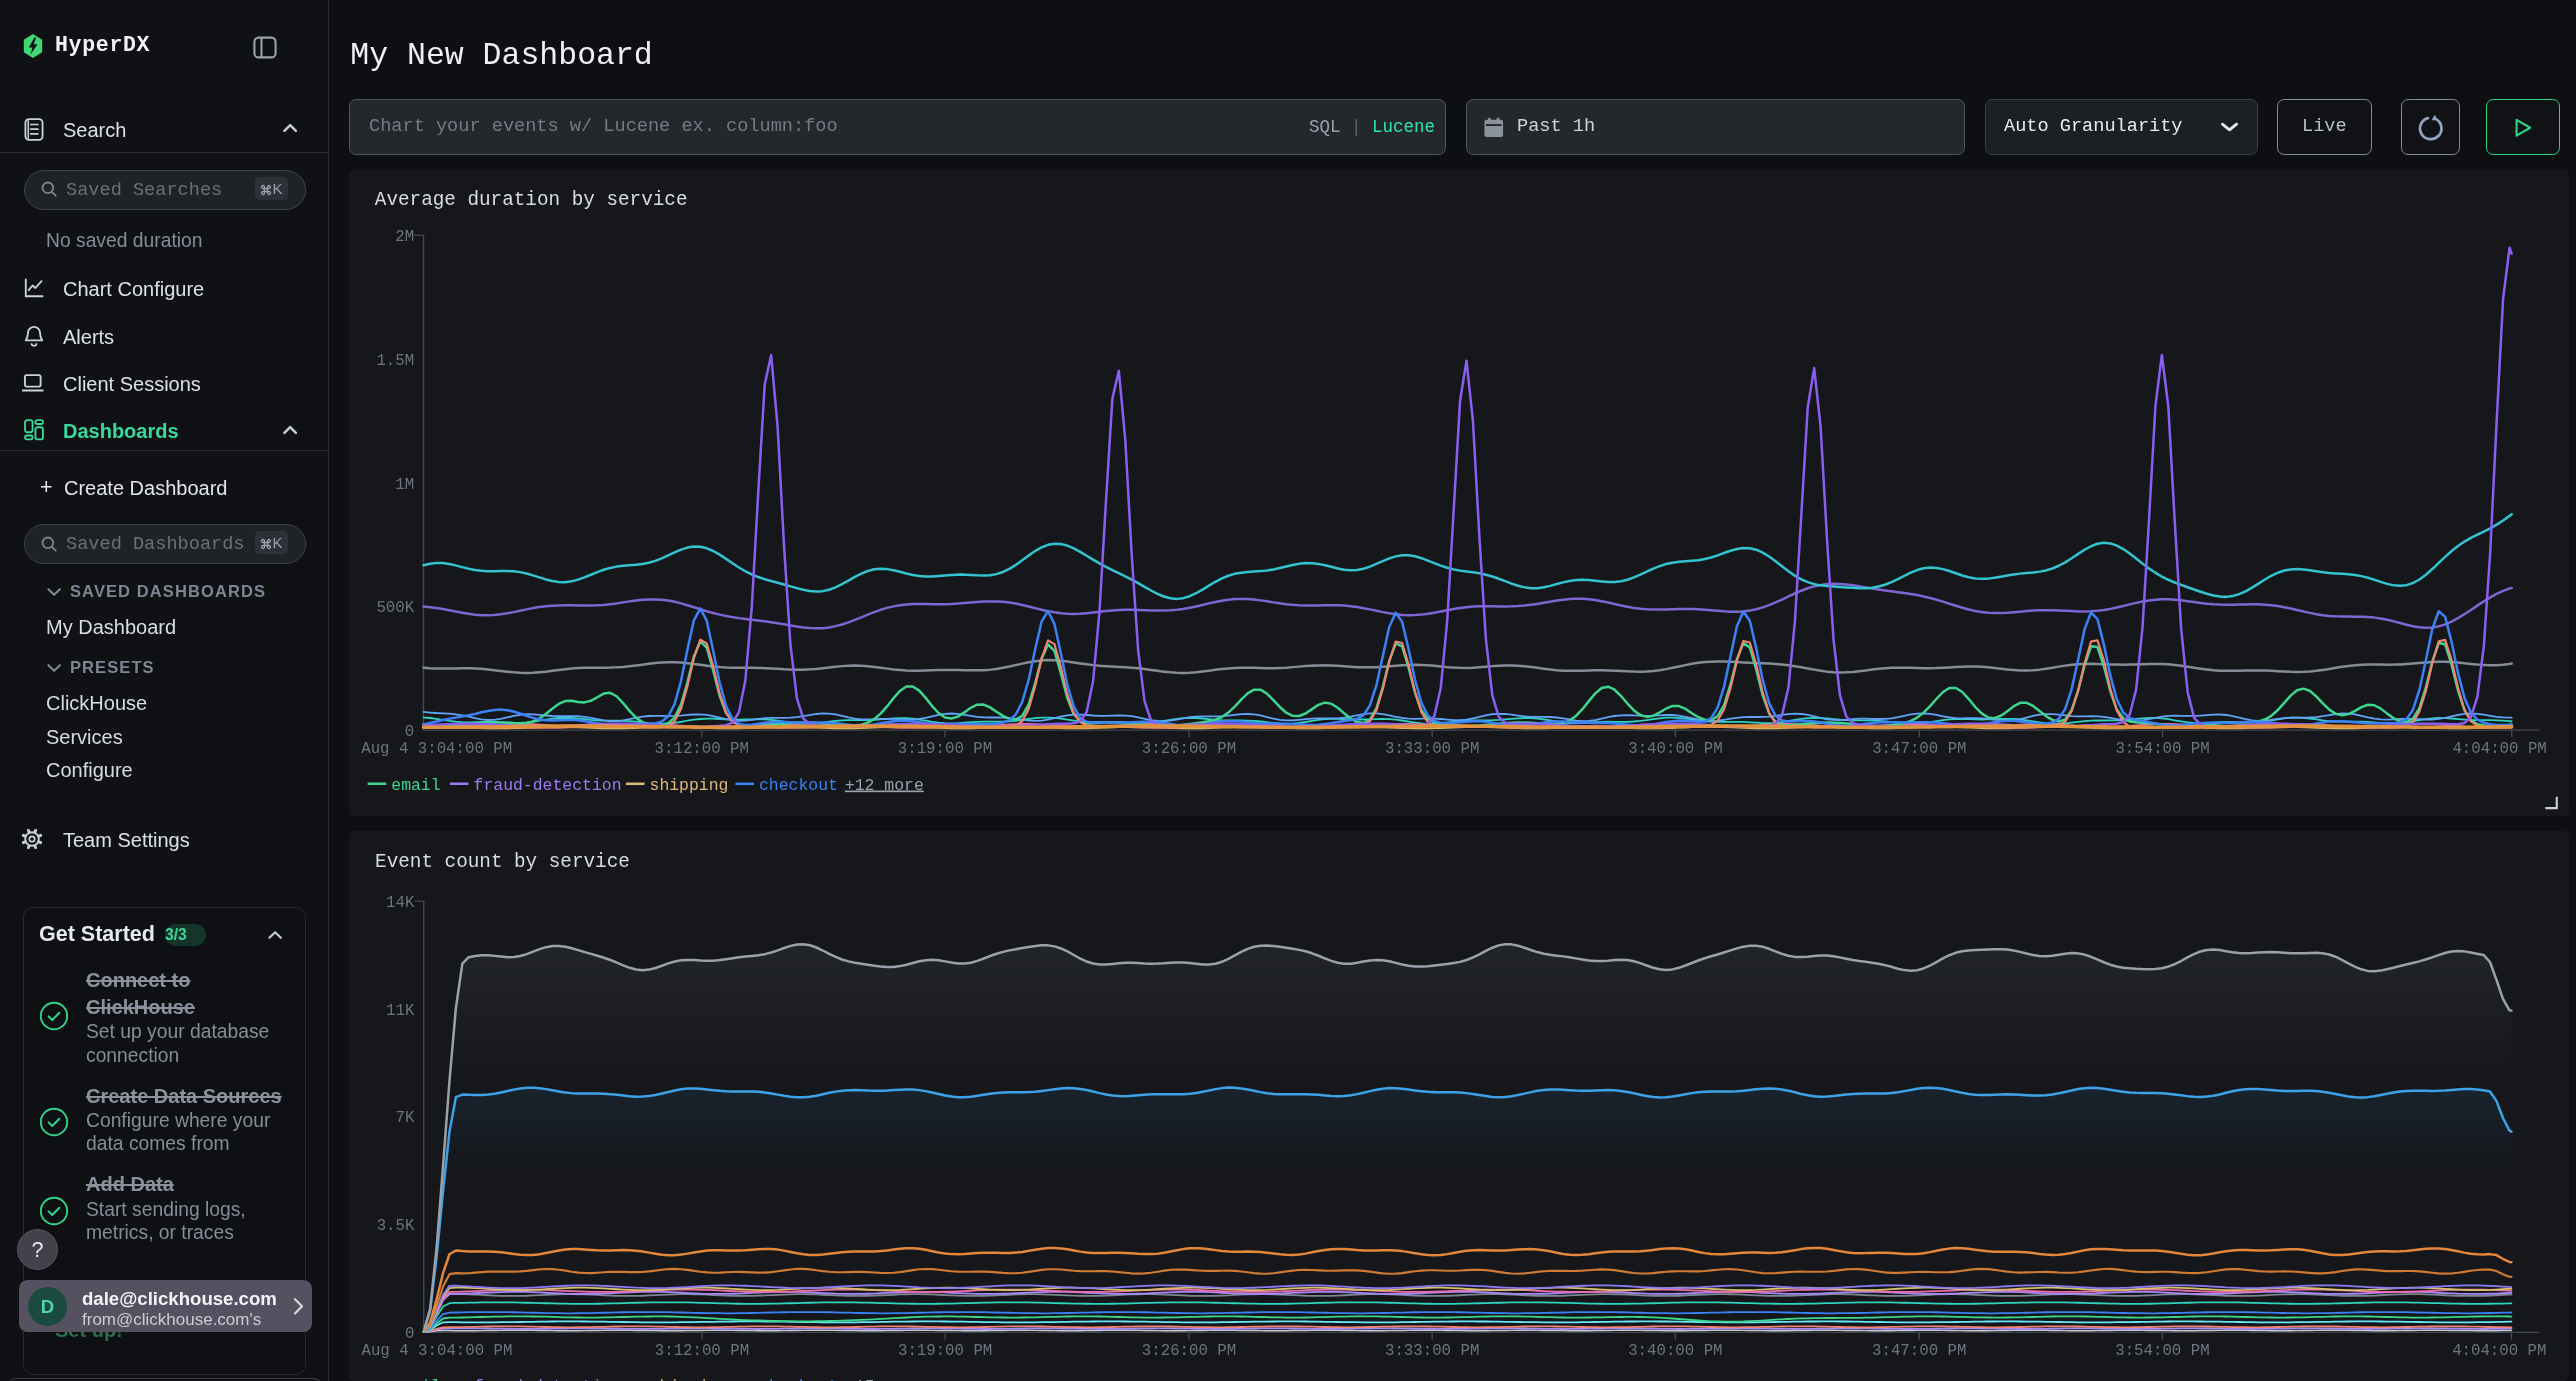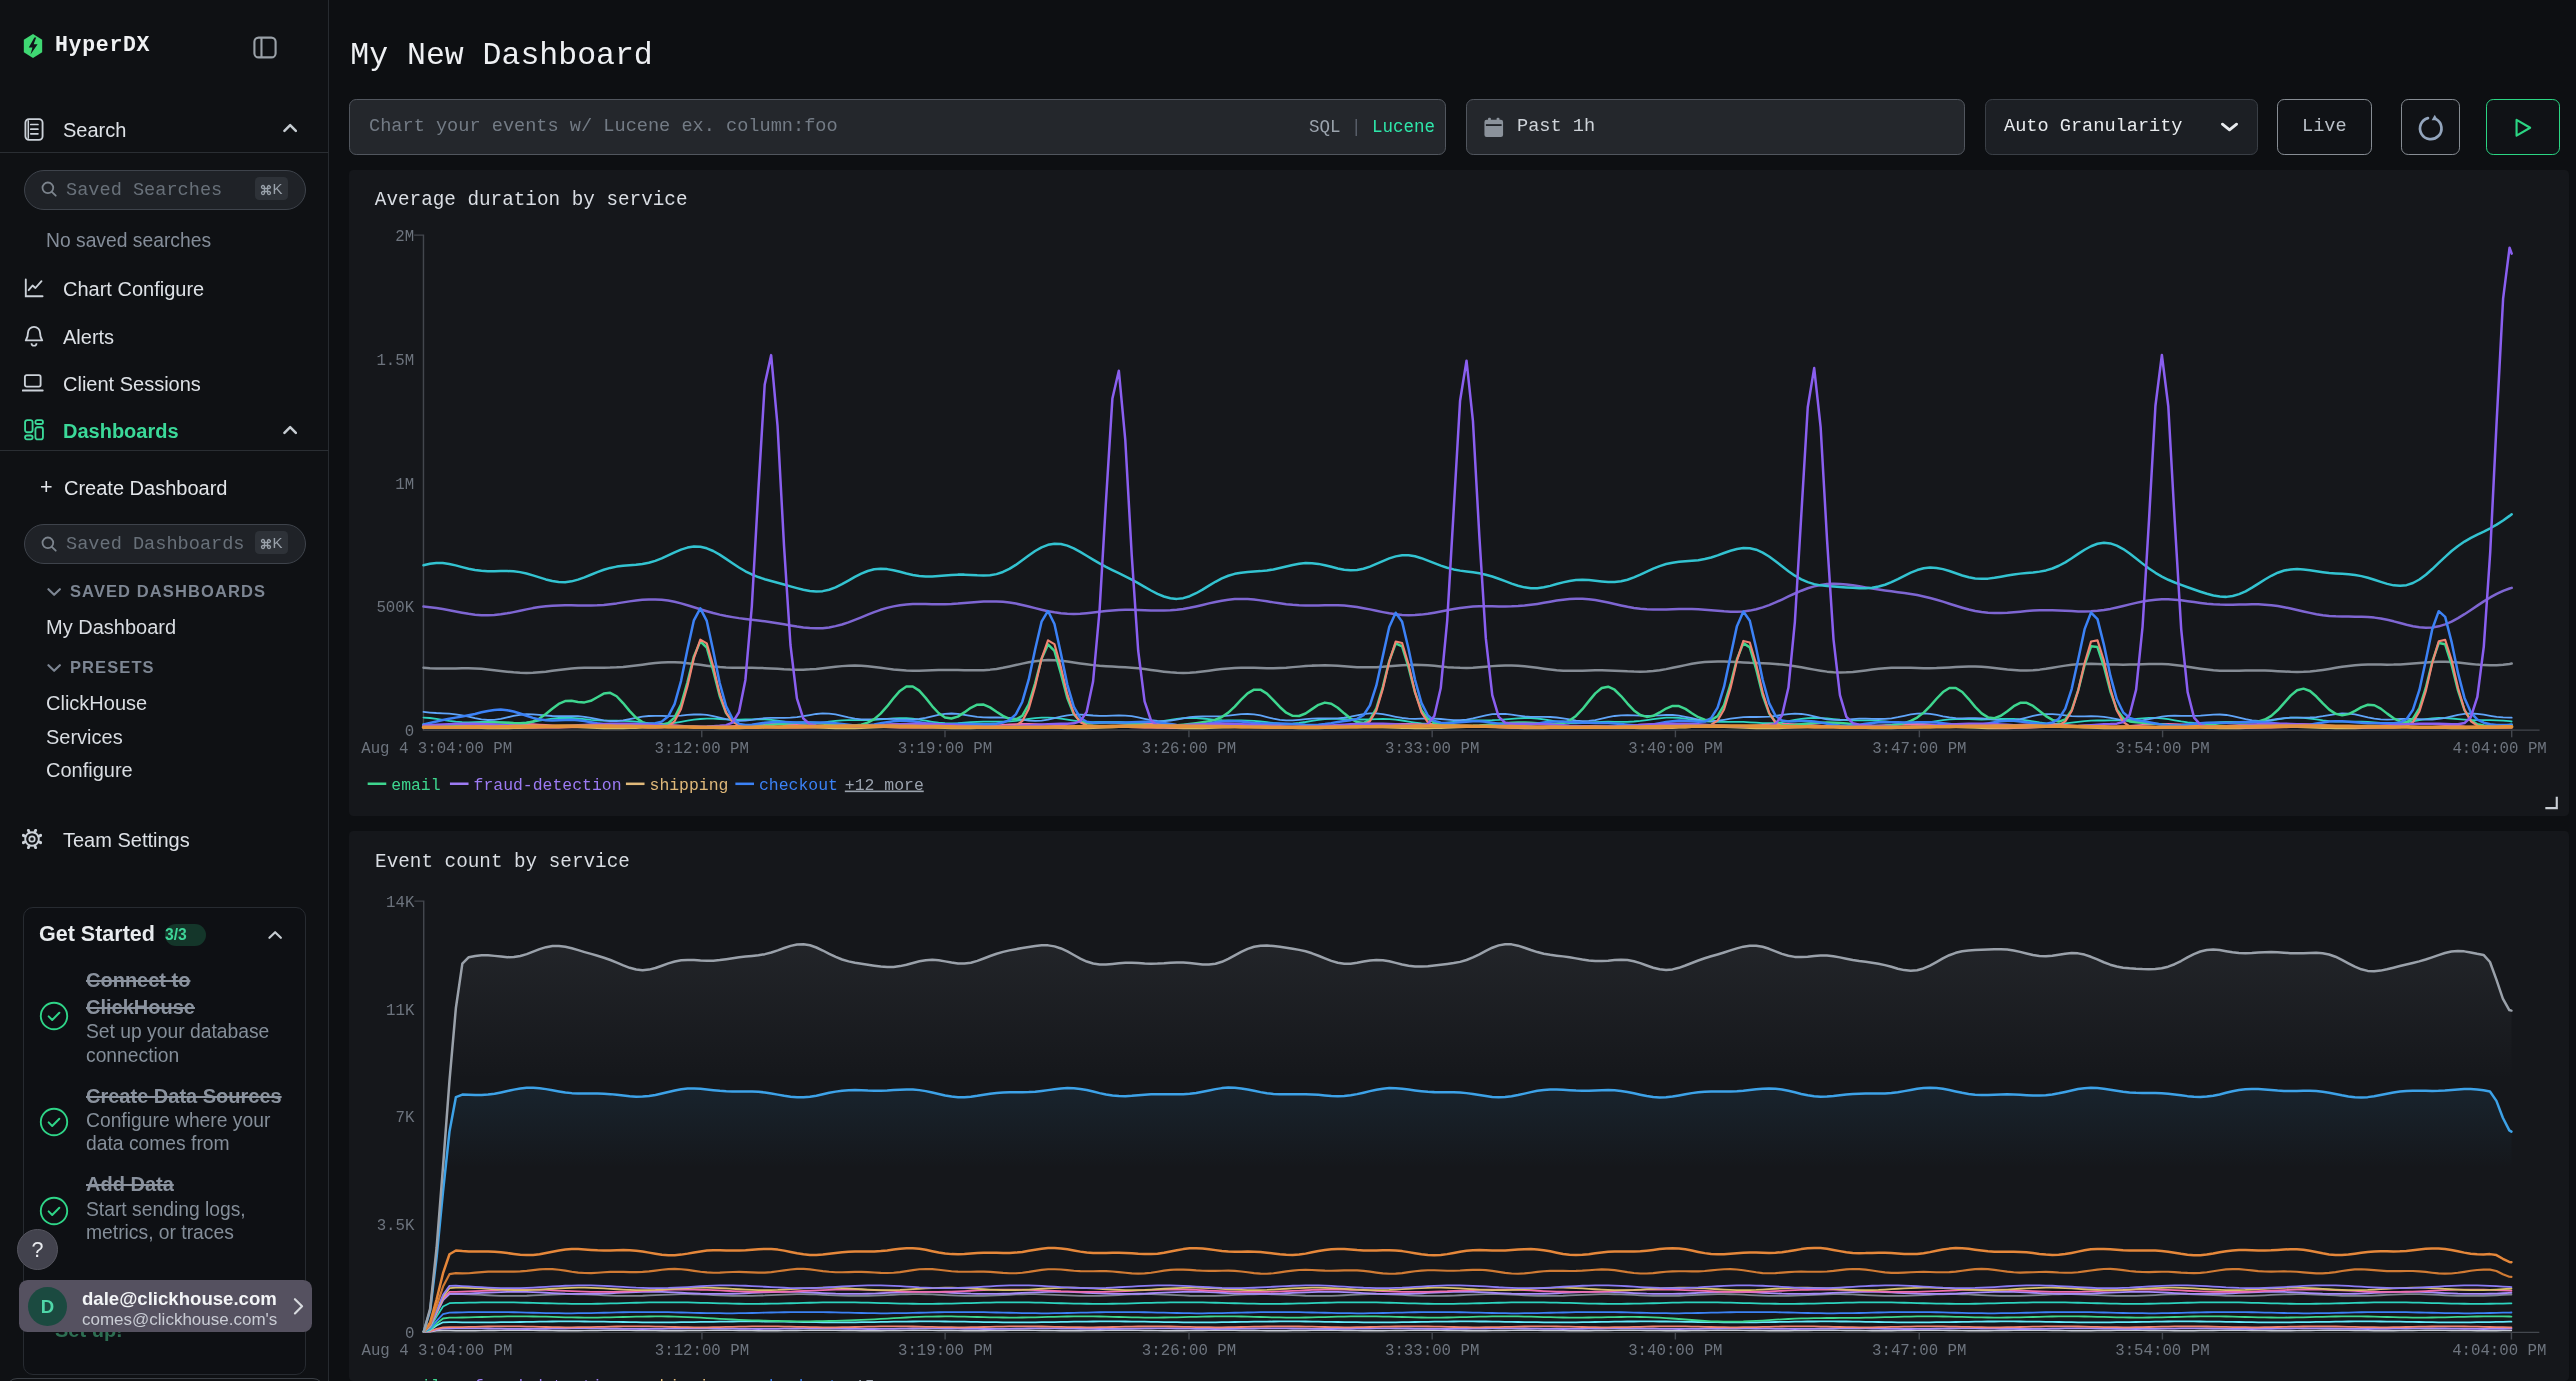--- a/index.html
+++ b/index.html
@@ -41,21 +41,21 @@
     <div class="pill" style="top:170px">
       <div class="ph">Saved Searches</div>
       <div class="kbd"><svg width="12" height="12" viewBox="0 0 24 24" style="vertical-align:-1.8px">
           <path d="M18 3a3 3 0 0 0-3 3v12a3 3 0 1 0 3-3H6a3 3 0 1 0 3 3V6a3 3 0 1 0-3 3h12a3 3 0 0 0 3-3z" stroke="#9aa2ab" stroke-width="2.6" fill="none" stroke-linejoin="round"></path>
         </svg>K</div>
     </div>
     <svg style="position:absolute;left:40px;top:180px" width="18.6" height="18.6" viewBox="0 0 26 26">
       <circle cx="11" cy="11" r="7.5" stroke="#7c848d" stroke-width="2.5" fill="none"></circle>
       <path d="M16.5 16.5 L22 22" stroke="#7c848d" stroke-width="2.5" stroke-linecap="round"></path>
     </svg>
-    <div class="abs" style="left:46px;top:230px;font-size:19.3px;color:#848d99">No saved searches</div>
+    <div class="abs" style="left:46px;top:230px;font-size:19.3px;color:#848d99">No saved duration</div>
     <svg style="position:absolute;left:23.6px;top:278px" width="20" height="20" viewBox="0 0 28 28">
       <path d="M2.5 2 V25.5 H26" stroke="#ccd2d9" stroke-width="2.6" fill="none" stroke-linecap="round"></path>
       <path d="M6.5 17 L12 10.5 L16 14 L24.5 4.5" stroke="#ccd2d9" stroke-width="2.6" fill="none" stroke-linecap="round" stroke-linejoin="round"></path>
     </svg>
     <div class="stext" style="top:278px">Chart Configure</div>
     <svg style="position:absolute;left:23.6px;top:325px" width="20" height="21.5" viewBox="0 0 28 30">
       <path d="M14 2.5 a8.5 8.5 0 0 1 8.5 8.5 c0 6.5 2.5 9 3 10.5 H2.5 c0.5-1.5 3-4 3-10.5 A8.5 8.5 0 0 1 14 2.5 Z" stroke="#ccd2d9" stroke-width="2.6" fill="none" stroke-linejoin="round"></path>
       <path d="M10.5 25.5 a3.5 3.5 0 0 0 7 0" stroke="#ccd2d9" stroke-width="2.4" fill="none"></path>
     </svg>
     <div class="stext" style="top:326px">Alerts</div>
@@ -138,21 +138,21 @@
       <path d="M13.5 21.5 L18.5 26.5 L28.5 16.5" stroke="#2fd588" stroke-width="2.8" fill="none" stroke-linecap="round" stroke-linejoin="round"></path>
     </svg>
     <div class="abs" style="left:86px;top:1173px;font-size:20px;font-weight:bold;color:#8a929e;text-decoration:line-through">Add Data</div>
     <div class="abs" style="left:86px;top:1199px;font-size:19.3px;color:#848e99">Start sending logs,</div>
     <div class="abs" style="left:86px;top:1222px;font-size:19.3px;color:#848e99">metrics, or traces</div>
     <div class="abs" style="left:55px;top:1319px;font-size:20px;font-weight:bold;color:#2d6e52">Set up!</div>
     <div class="abs" style="left:17px;top:1229px;width:41px;height:41px;border-radius:50%;background:#42424d;border:0.7px solid #55555f;color:#e8eaee;font-size:21.5px;text-align:center;line-height:41px">?</div>
     <div class="abs" style="left:19.3px;top:1280px;width:293px;height:52px;background:#555160;border-radius:8.6px"></div>
     <div class="abs" style="left:28px;top:1287px;width:39px;height:39px;border-radius:50%;background:#1b4a40;color:#4fd6a8;font-size:18.6px;font-weight:bold;text-align:center;line-height:39px">D</div>
     <div class="abs" style="left:82px;top:1288px;font-size:18.6px;font-weight:bold;color:#f2f4f6">dale@clickhouse.com</div>
-    <div class="abs" style="left:82px;top:1310px;font-size:17px;color:#c9ccd4">comes@clickhouse.com's</div>
+    <div class="abs" style="left:82px;top:1310px;font-size:17px;color:#c9ccd4">from@clickhouse.com's</div>
     <svg style="position:absolute;left:292px;top:1297px" width="13" height="18.6" viewBox="0 0 18 26">
       <path d="M4 3 L14 13 L4 23" stroke="#d7dade" stroke-width="3" fill="none" stroke-linecap="round" stroke-linejoin="round"></path>
     </svg>
     <div class="abs" style="left:5.7px;top:1378px;width:318px;height:21.5px;border:1.4px solid #3a3e44;border-radius:11.4px"></div>
   </div>
 <div id="main">
   <div id="dashtitle">My New Dashboard</div>
 <div class="inp" style="left:18px;top:99px;width:1097px;height:56px"></div>
     <div class="abs mono" style="left:38px;top:116px;font-size:18.6px;color:#737b85">Chart your events w/ Lucene ex. column:foo</div>
     <div class="abs mono" style="left:978px;top:117px;font-size:17.5px;color:#9ba3ad">SQL <span style="color:#5a616b">|</span> <span style="color:#2ee5a9">Lucene</span></div>

